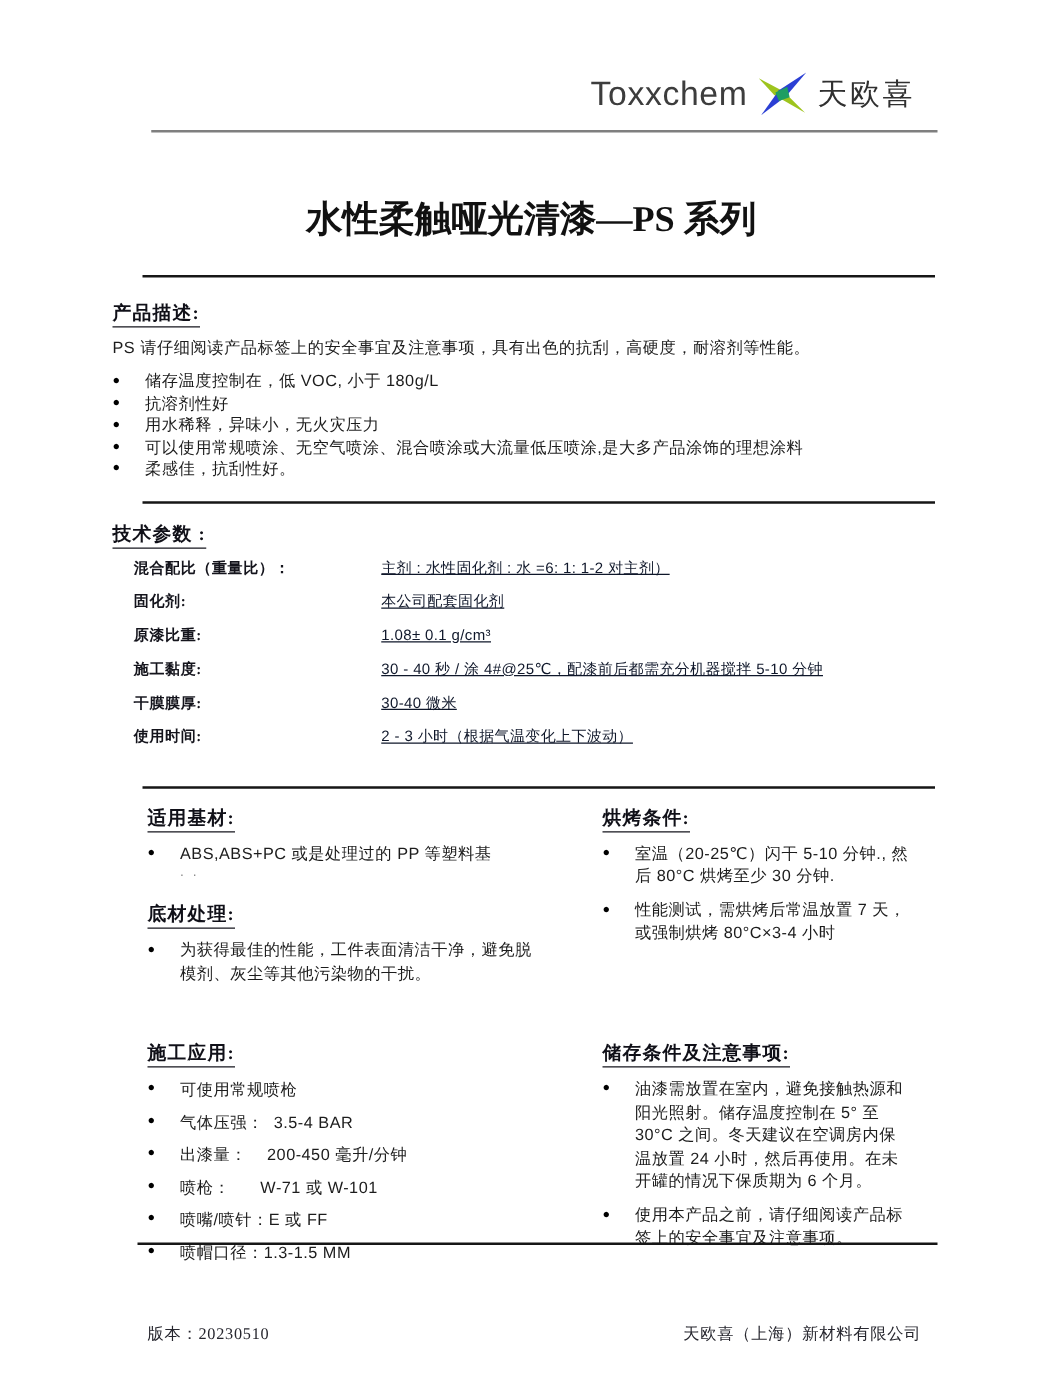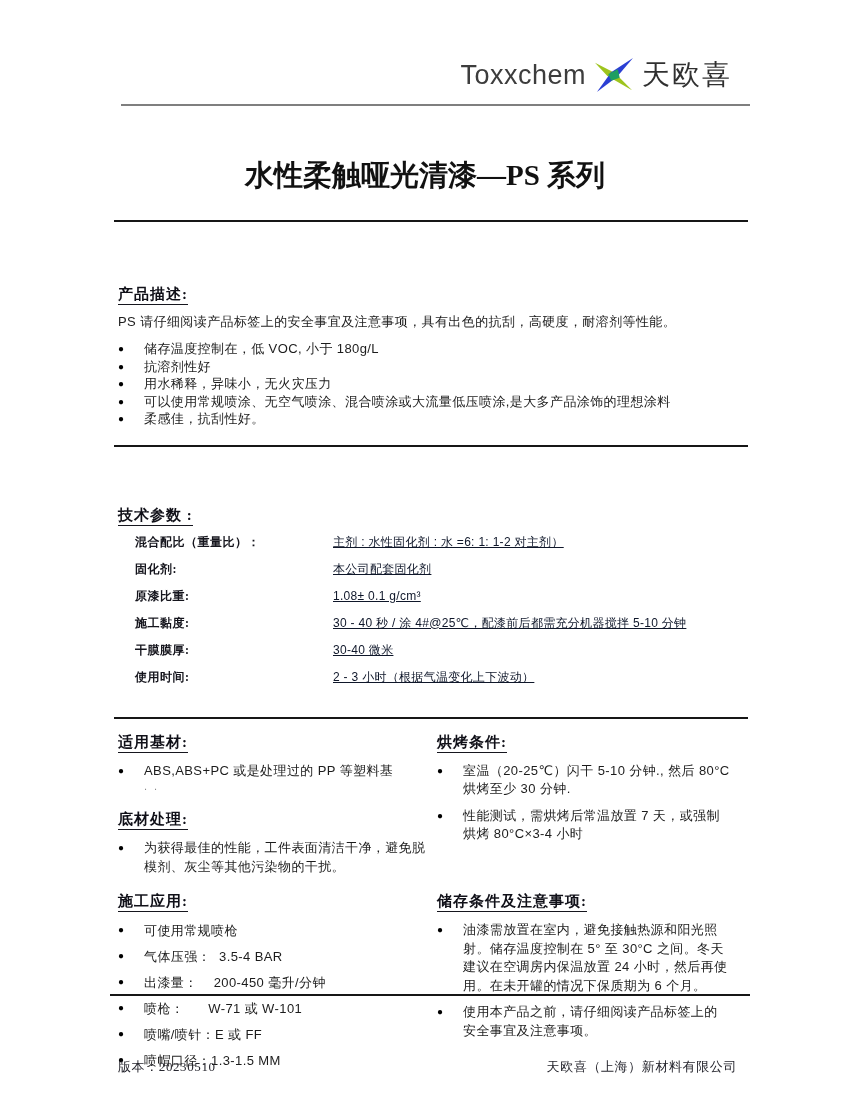--- a/index.html
+++ b/index.html
@@ -15,41 +15,41 @@
   }
 
   
   .header { position: absolute; top: 0; left: 0; right: 0; height: 107px; }
   .logo { position: absolute; top: 56px; right: 118px; display: flex; align-items: center; gap: 7px; }
   .logo-brand {
     font-family: "Liberation Sans", sans-serif;
     font-size: 27px; color: #3d3d3d; letter-spacing: .5px;
   }
   .logo-x { width: 42px; height: 38px; display: block; }
-  .logo-cn { font-size: 28px; color: #303030; font-weight: 500; letter-spacing: 2px; font-family: Liberation Serif, serif; }
+  .logo-cn { font-size: 24px; color: #303030; font-weight: 500; letter-spacing: 2px; font-family: Liberation Serif, serif; }
   .header-rule { position: absolute; top: 104px; left: 121px; right: 100px; border-top: 2px solid #7f7f7f; }
 
   .main { padding-top: 106px; }
 
   .title {
     margin-top: 50px;
     text-align: center;
     font-family: "Liberation Serif", "DejaVu Serif", serif;
     font-weight: bold;
     font-size: 29px;
     color: #111;
   }
 
   .rule { border-top: 2px solid #161616; margin-left: 114px; margin-right: 102px; }
   .rule-1 { margin-top: 24px; }
   .rule-2 { margin-top: 17px; }
   .rule-3 { margin-top: 30px; }
   .rule-bottom { position: absolute; top: 994px; left: 110px; right: 100px; border-top: 2px solid #161616; }
 
-  .sec { padding-left: 118px; padding-right: 112px; margin-top: 44px; }
+  .sec { padding-left: 90px; padding-right: 112px; }
 
   h2.heading {
     font-family: "Liberation Serif", "DejaVu Serif", serif;
     font-size: 15px; font-weight: bold; color: #101018;
     letter-spacing: 1px;
   }
   h2.heading .hu { border-bottom: 1.5px solid #16161e; padding-bottom: 2px; }
 
   .desc { padding-top: 19px; }
   .intro { margin-top: 9px; font-size: 13px; letter-spacing: .4px; line-height: 18px; }
@@ -68,20 +68,21 @@
     font-weight: bold; letter-spacing: .5px; color: #14141c;
   }
   .tvalue { flex: 1; letter-spacing: .3px; color: #0f172a; text-decoration: underline; }
 
   
   .cols {
     display: grid;
     grid-template-columns: 319px 1fr;
     grid-row-gap: 16px;
     padding: 14px 120px 0 118px;
+    gap: 45px;
   }
   .cell .block + .block { margin-top: 18px; }
   .cell ul.blist { margin-top: 10px; }
   .cell ul.blist li { line-height: 18.5px; margin-bottom: 8px; }
   .cell ul.blist li:last-child { margin-bottom: 0; }
   .cell-app ul.blist li { line-height: 19px; margin-bottom: 7px; }
   .cont-line { padding-left: 26px; font-size: 11px; color: #8a8a8a; line-height: 12px; letter-spacing: 2px; }
 
   
   .footer {

